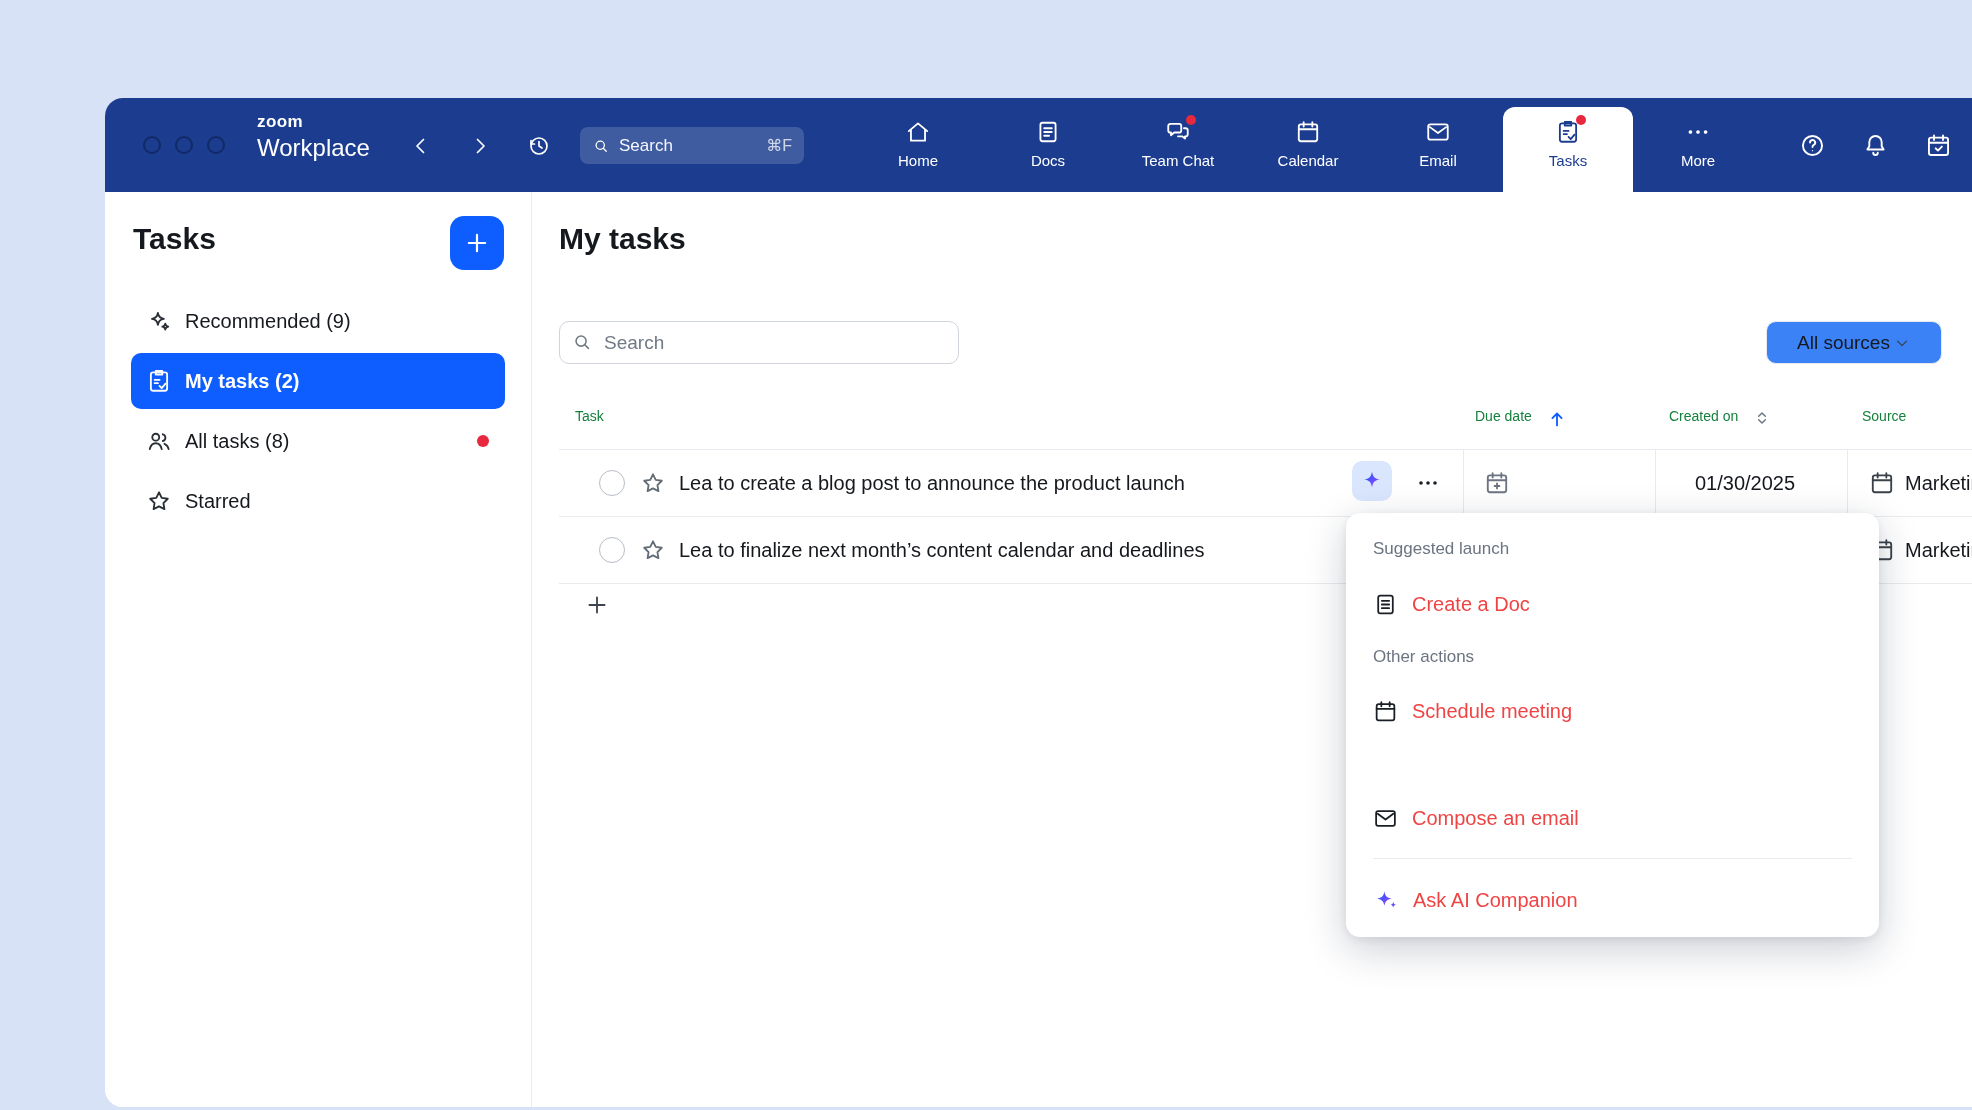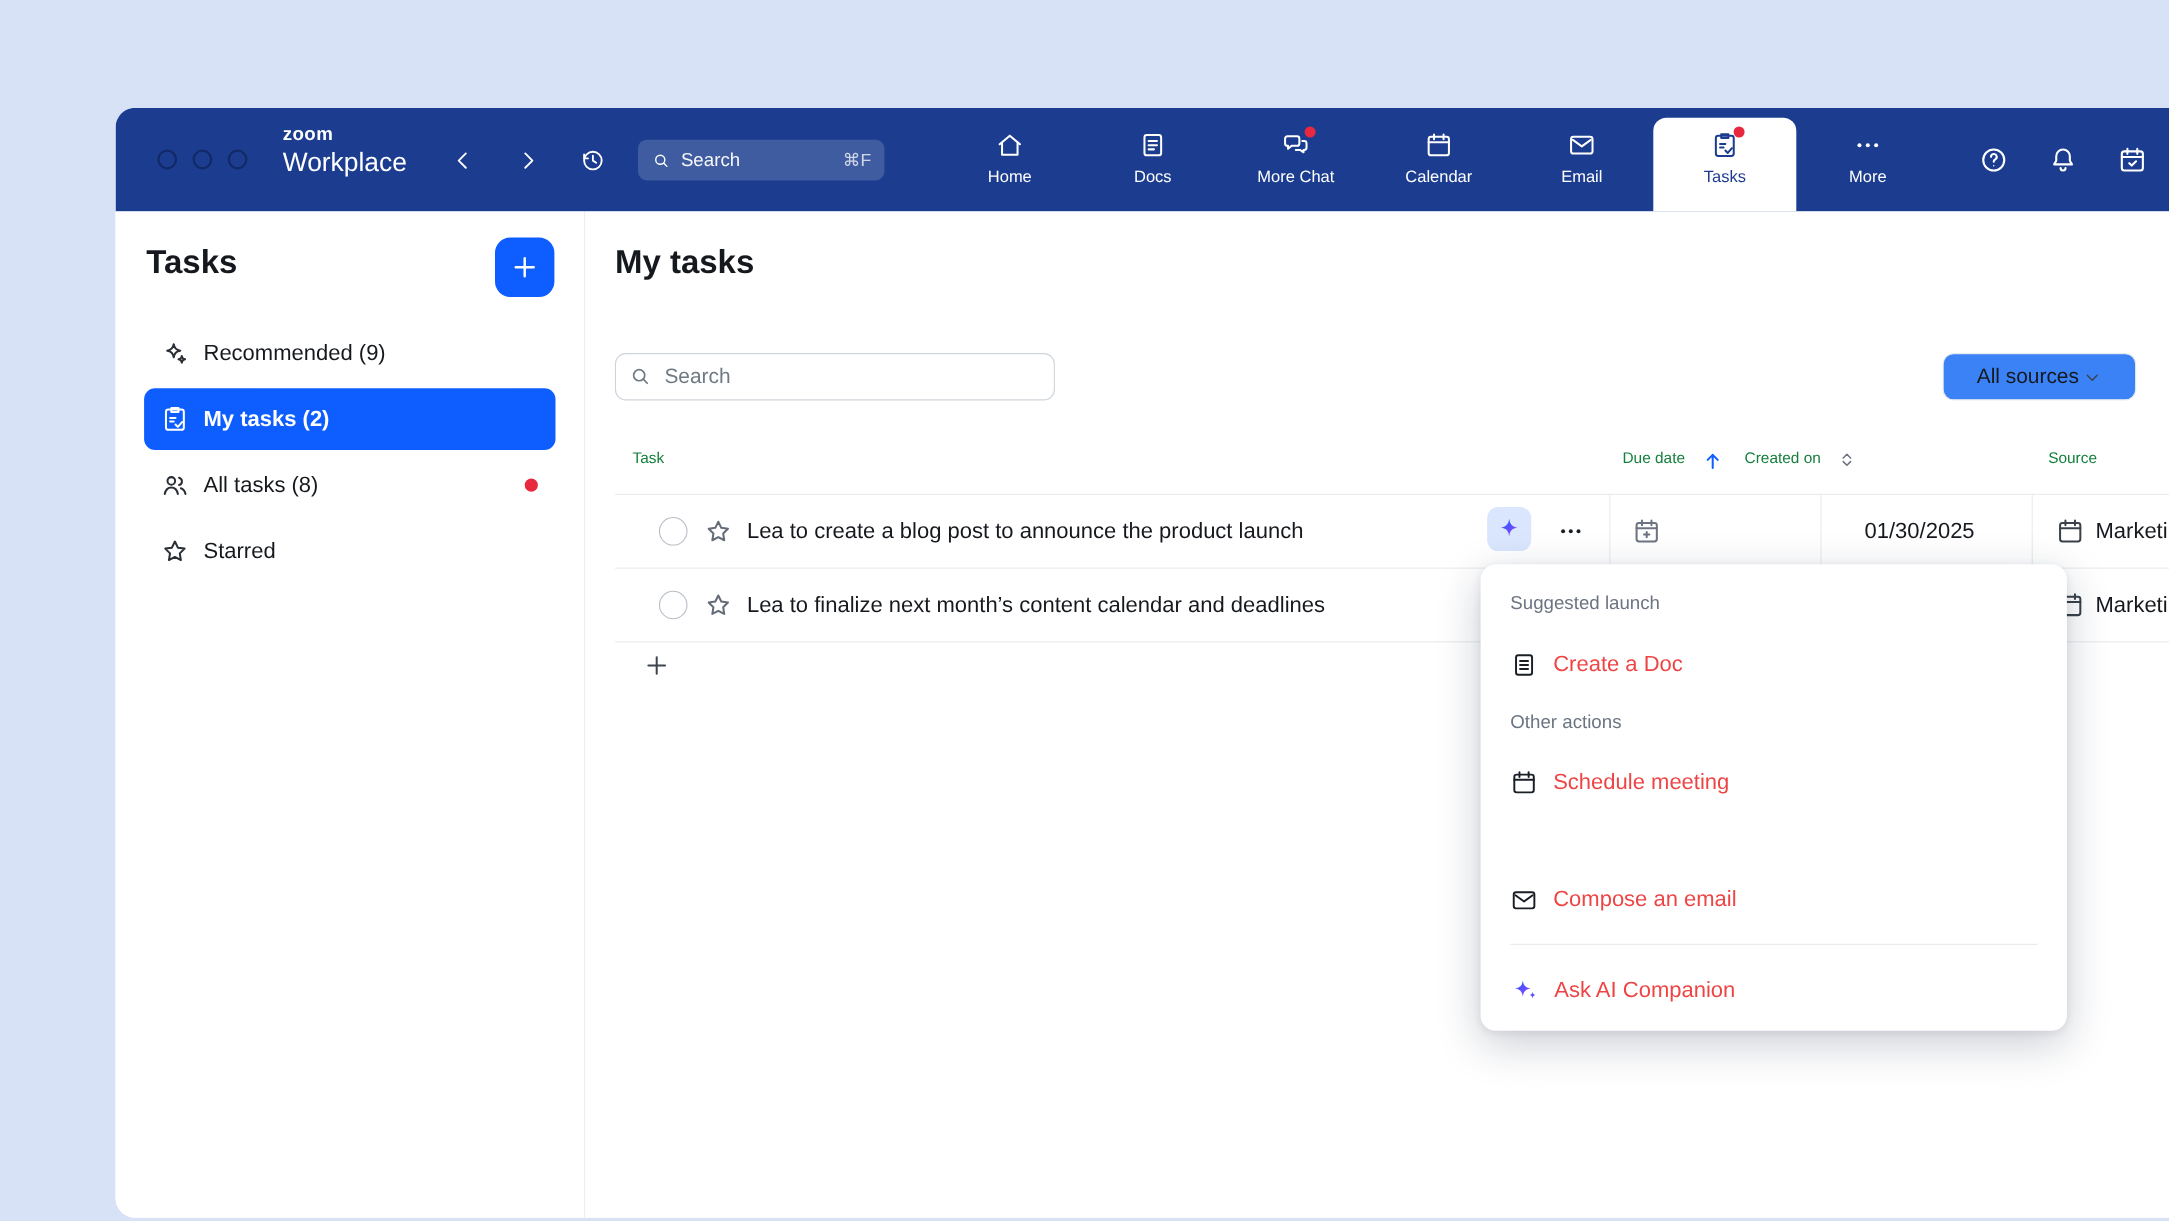--- a/index.html
+++ b/index.html
@@ -125,21 +125,21 @@
         <span class="tlabel">Docs</span>
       </div>
       <div class="tab">
         <span class="tico">
           <svg class="ic" width="26" height="26" viewBox="0 0 24 24">
               <path d="M3 6.5A2 2 0 0 1 5 4.5h8a2 2 0 0 1 2 2v4a2 2 0 0 1-2 2H8.5L5.5 15v-2.5H5a2 2 0 0 1-2-2z"></path>
               <path d="M17.5 8.5H19a2 2 0 0 1 2 2v3.5a2 2 0 0 1-2 2h-.5V18l-2.8-2H12"></path>
             </svg>
           <span class="bdot"></span>
         </span>
-        <span class="tlabel">More Chat</span>
+        <span class="tlabel">Team Chat</span>
       </div>
       <div class="tab">
         <span class="tico">
           <svg class="ic" width="26" height="26" viewBox="0 0 24 24">
               <rect x="3.5" y="5" width="17" height="15.5" rx="2"></rect>
               <path d="M3.5 9.5h17M8 3v4M16 3v4"></path>
             </svg>
         </span>
         <span class="tlabel">Calendar</span>
       </div>
@@ -273,21 +273,21 @@
 
   <div class="thead" style="left:470px">
     <span>Task</span>
   </div>
   <div class="thead" style="left:1370px">
     <span>Due date</span>
     <svg class="ic" width="22" height="22" viewBox="0 0 24 24" style="color:var(--accent);stroke-width:2">
         <path d="M12 19V6M7 11l5-5 5 5"></path>
       </svg>
   </div>
-  <div class="thead" style="left:1481px">
+  <div class="thead" style="left:1564px">
     <span>Created on</span>
     <svg class="ic" width="20" height="20" viewBox="0 0 24 24" style="color:#6b7480">
         <path d="m8 10 4-4 4 4"></path>
         <path d="m8 14 4 4 4-4"></path>
       </svg>
   </div>
   <div class="thead" style="left:1757px">
     <span>Source</span>
   </div>
   <div class="hline"></div>

